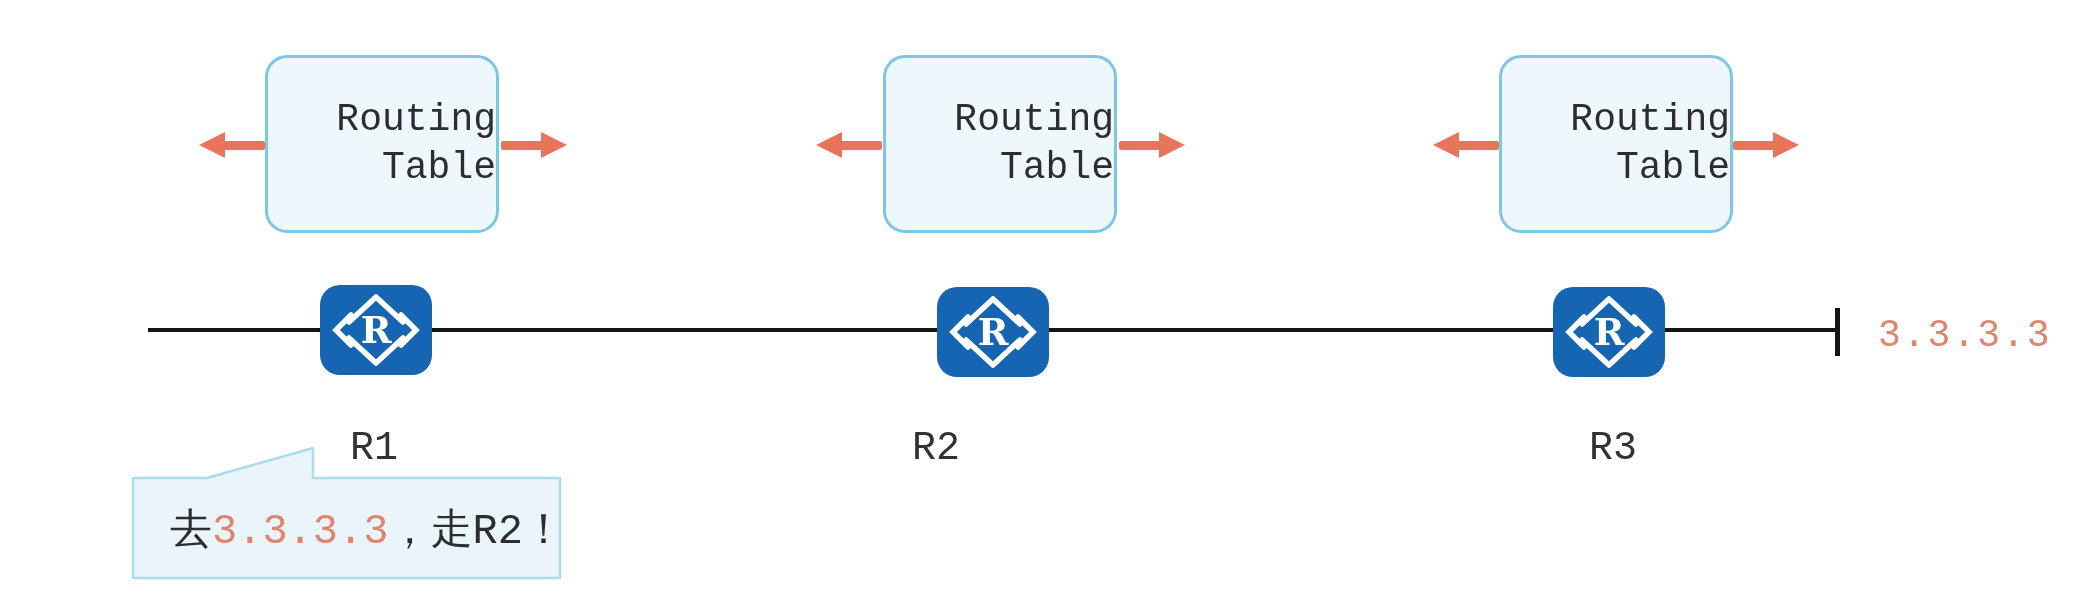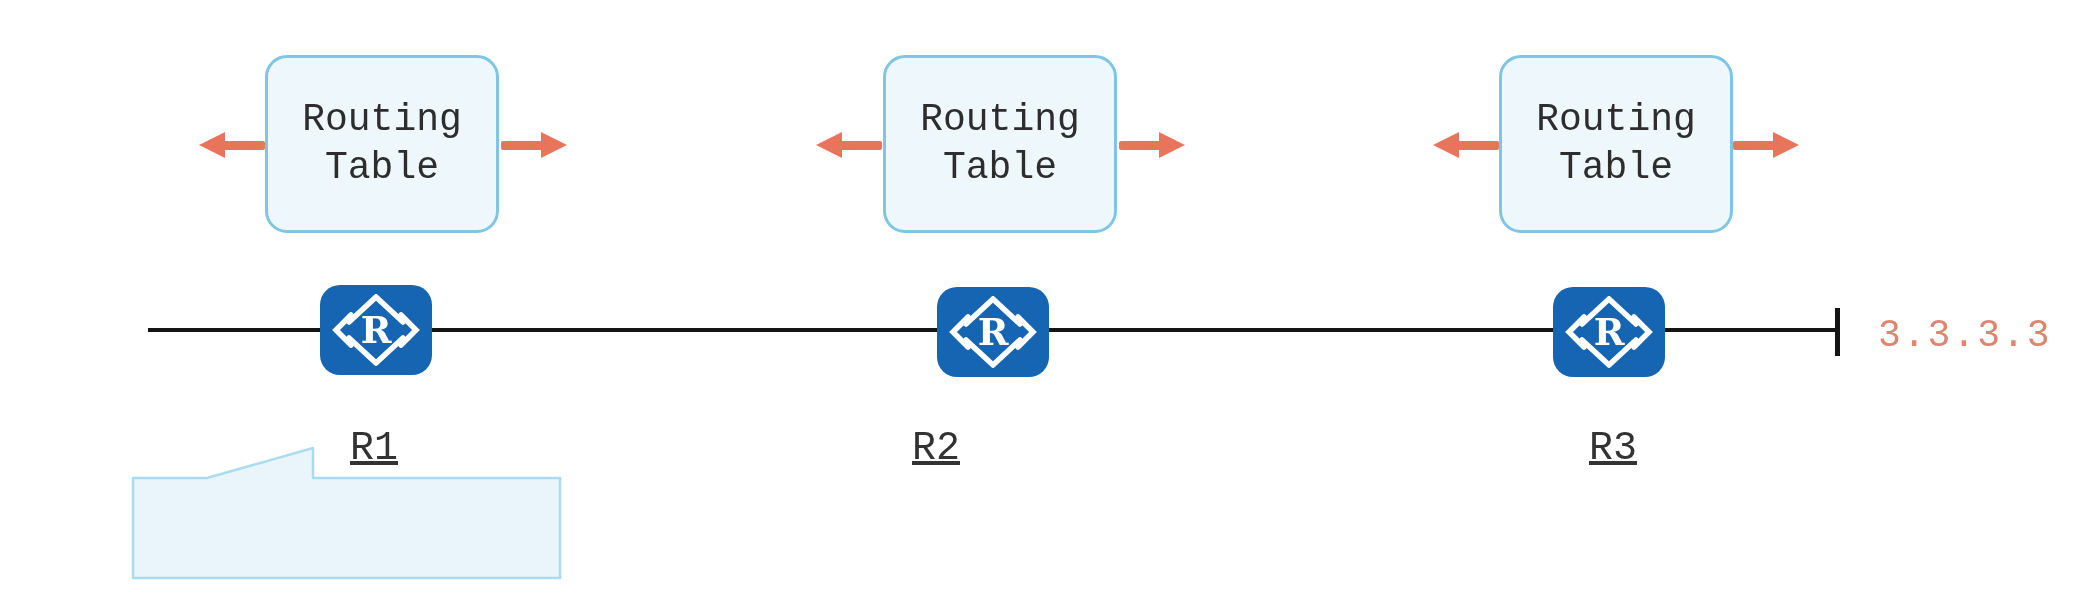--- a/index.html
+++ b/index.html
@@ -29,21 +29,21 @@
     position:absolute;left:1878px;top:312px;height:48px;line-height:48px;
     font-size:38px;letter-spacing:2px;color:var(--ip-salmon);
   }
 
   
   .rt-box{
     position:absolute;top:55px;width:234px;height:178px;box-sizing:border-box;
     background:var(--box-fill);
     border:3px solid var(--box-border);
     border-radius:22px;
-    display:flex;flex-direction:column;align-items:center;justify-content:center;
+    display:flex;flex-direction:column;align-items:flex-end;justify-content:center;
     font-size:38px;line-height:48px;color:var(--text-dark);
   }
   .rt-box-1{left:265px;}
   .rt-box-2{left:883px;}
   .rt-box-3{left:1499px;}
 
   
   .arrow{position:absolute;top:132px;width:66px;height:26px;}
   .arrow .shaft{position:absolute;top:9px;height:9px;background:var(--salmon);border-radius:2px;}
   .arrow-left .shaft{left:16px;right:0;}
@@ -60,21 +60,21 @@
   .ri-1{left:320px;top:285px;}
   .ri-2{left:937px;top:287px;}
   .ri-3{left:1553px;top:287px;}
   .ri-bg{fill:var(--router-blue);}
   .ri-stroke{stroke:#fff;stroke-width:5.5;fill:none;stroke-linecap:round;stroke-linejoin:miter;}
   .ri-letter{fill:#fff;font-family:"DejaVu Serif","Liberation Serif",serif;font-size:37px;font-weight:600;text-anchor:middle;}
 
   
   .router-label{
     position:absolute;top:426px;transform:translateX(-50%);
-    font-size:40px;color:#333;white-space:nowrap;text-decoration:underline;
+    font-size:40px;color:#333;white-space:nowrap;
   }
   .rl-1{left:374px;} .rl-2{left:936px;} .rl-3{left:1613px;text-align:center;}
 
   
   .bubble-svg{position:absolute;left:130px;top:444px;}
   .bubble-path{fill:var(--bubble-fill);stroke:var(--bubble-border);stroke-width:2.5;stroke-linejoin:round;}
   .bubble-text{
     position:absolute;left:170px;top:506px;height:52px;line-height:52px;
     font-size:42px;color:var(--text-dark);white-space:nowrap;
   }
@@ -147,14 +147,17 @@
     <text class="ri-letter" x="56" y="58">R</text>
   </svg>
 
   <div class="router-label rl-1">R1</div>
   <div class="router-label rl-2">R2</div>
   <div class="router-label rl-3">R3</div>
 
   <svg class="bubble-svg" width="434" height="138" viewBox="0 0 434 138">
     <path class="bubble-path" d="M3,134 L3,34 L77,34 L183,4 L183,34 L430,34 L430,134 Z"></path>
   </svg>
+  <div class="bubble-text">
+    <span>去</span><span class="ip">3.3.3.3</span><span>，走R2！</span>
+  </div>
 
 </div>
 
 </body></html>

